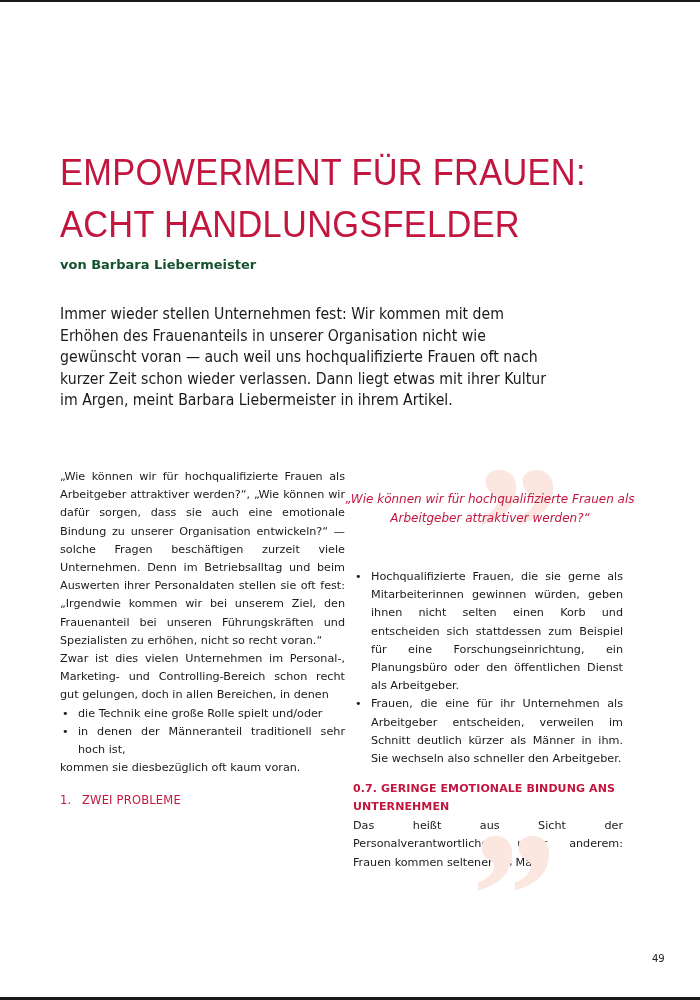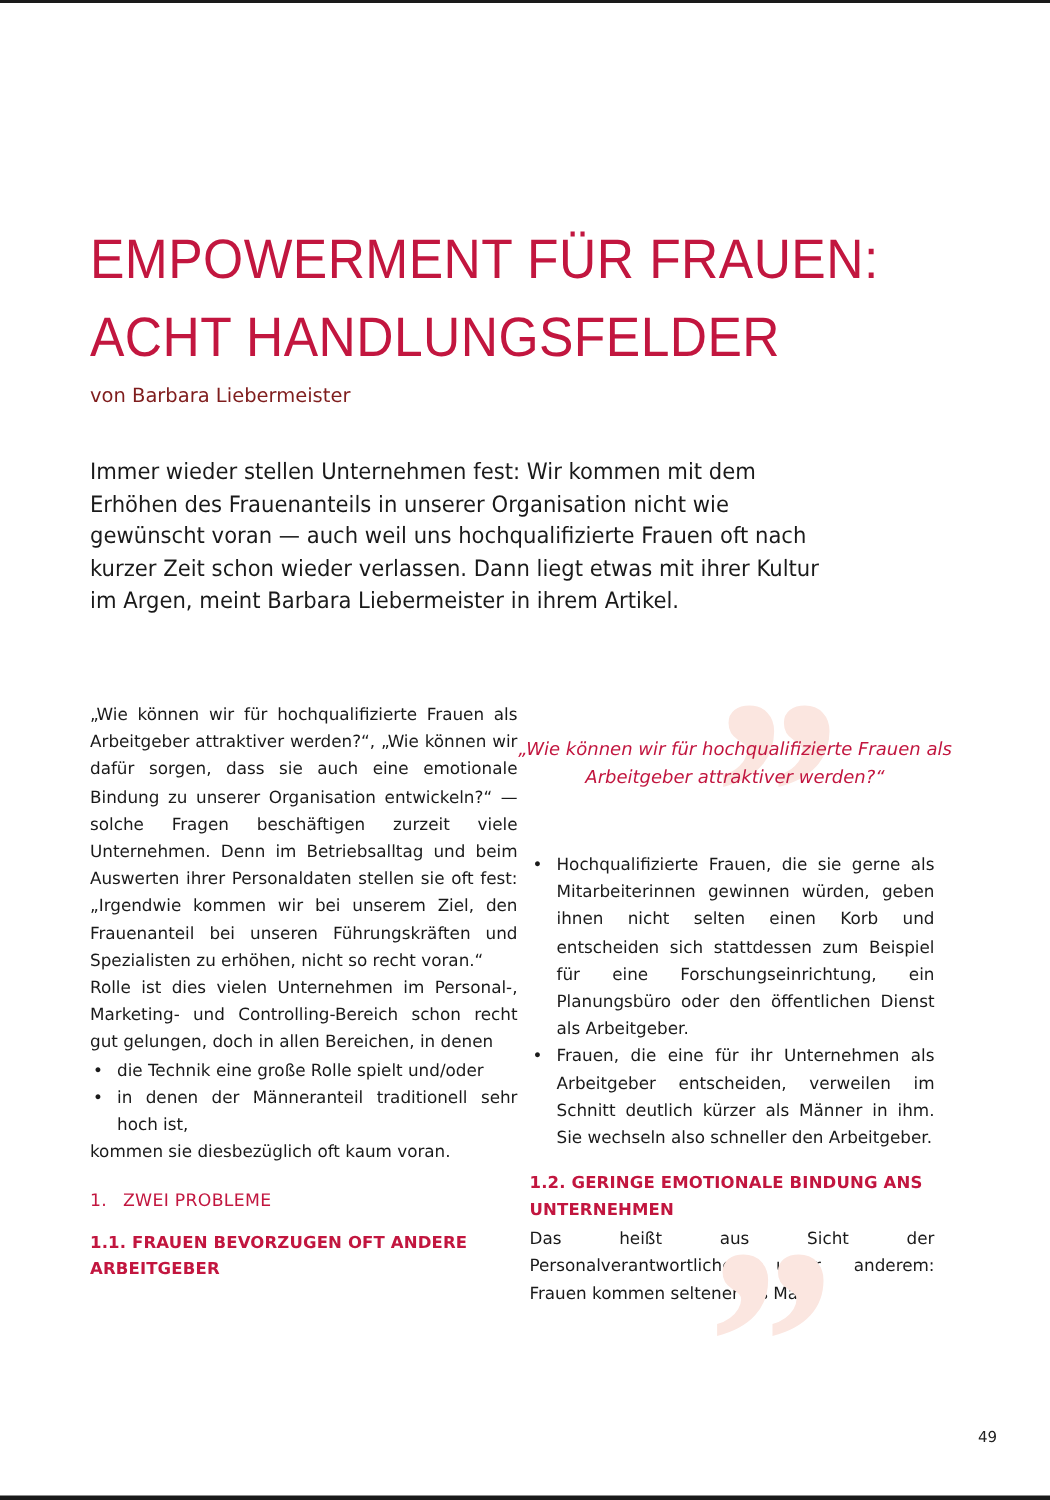--- a/index.html
+++ b/index.html
@@ -5,22 +5,22 @@
   html, body { margin: 0; padding: 0; background: #ffffff; }
   body { width: 700px; height: 1000px; position: relative; overflow: hidden;
          font-family: "DejaVu Sans", "Liberation Sans", sans-serif; color: #1a1a1a; }
   .border-top { position: absolute; left: 0; top: 0; width: 700px; height: 2px; background: #1a1a1a; }
   .border-bottom { position: absolute; left: 0; top: 997px; width: 700px; height: 3px; background: #1a1a1a; }
 
   .title { position: absolute; left: 60px; top: 147px; margin: 0;
            font-family: "Liberation Sans", sans-serif; font-weight: normal;
            color: #c2163f; font-size: 37px; line-height: 52px; letter-spacing: 0.3px;
            transform: scaleX(0.93); transform-origin: left top; white-space: nowrap; }
-  .author { position: absolute; left: 60px; top: 257px; font-size: 13px; color: #7f1d1d;
-            font-family: "DejaVu Sans", sans-serif; }
+  .author { position: absolute; left: 60px; top: 257px; font-size: 13px; color: #14532d;
+            font-family: "DejaVu Sans", sans-serif; font-weight: bold; }
   .intro { position: absolute; left: 60px; top: 304px; width: 520px; font-size: 15px;
            line-height: 21.5px; color: #1a1a1a; font-family: "DejaVu Sans", sans-serif;
            transform: scaleX(0.94); transform-origin: left top; }
 
   .col { position: absolute; font-size: 11.2px; line-height: 18.2px; color: #1a1a1a;
          font-family: "DejaVu Sans", sans-serif; }
   .col-left { left: 60px; top: 468px; width: 285px; }
   .col-right { left: 353px; width: 270px; }
 
   .col p { margin: 0; text-align: justify; }
@@ -55,56 +55,55 @@
   <span>EMPOWERMENT FÜR FRAUEN:</span><br>
   <span>ACHT HANDLUNGSFELDER</span>
 </h1>
 
 <div class="author">von Barbara Liebermeister</div>
 
 <div class="intro">Immer wieder stellen Unternehmen fest: Wir kommen mit dem Erhöhen des Frauenanteils in unserer Organisation nicht wie gewünscht voran — auch weil uns hochqualifizierte Frauen oft nach kurzer Zeit schon wieder verlassen. Dann liegt etwas mit ihrer Kultur im Argen, meint Barbara Liebermeister in ihrem Artikel.</div>
 
 <div class="col col-left">
   <p>„Wie können wir für hochqualifizierte Frauen als Arbeitgeber attraktiver werden?“, „Wie können wir dafür sorgen, dass sie auch eine emotionale Bindung zu unserer Organisation entwickeln?“ — solche Fragen beschäftigen zurzeit viele Unternehmen. Denn im Betriebsalltag und beim Auswerten ihrer Personaldaten stellen sie oft fest: „Irgendwie kommen wir bei unserem Ziel, den Frauenanteil bei unseren Führungskräften und Spezialisten zu erhöhen, nicht so recht voran.“</p>
-  <p>Rolle ist dies vielen Unternehmen im Personal-, Marketing- und Controlling-Bereich schon recht gut gelungen, doch in allen Bereichen, in denen</p>
+  <p>Zwar ist dies vielen Unternehmen im Personal-, Marketing- und Controlling-Bereich schon recht gut gelungen, doch in allen Bereichen, in denen</p>
   <ul>
     <li>
       <span class="bullet">•</span>
       <span>die Technik eine große Rolle spielt und/oder</span>
     </li>
     <li>
       <span class="bullet">•</span>
       <span>in denen der Männeranteil traditionell sehr hoch ist,</span>
     </li>
   </ul>
   <p>kommen sie diesbezüglich oft kaum voran.</p>
 
   <div class="h1">
     <span class="num">1.</span><span>ZWEI PROBLEME</span>
   </div>
-  <div class="h2">1.1. FRAUEN BEVORZUGEN OFT ANDERE ARBEITGEBER</div>
 </div>
 
 <div class="pullquote pq1">
   <span class="marks">”</span>
   <span class="qtext">„Wie können wir für hochqualifizierte Frauen als Arbeitgeber attraktiver werden?“</span>
 </div>
 
 <div class="col col-right" style="top:568px;">
   <ul>
     <li>
       <span class="bullet">•</span>
       <span>Hochqualifizierte Frauen, die sie gerne als Mitarbeiterinnen gewinnen würden, geben ihnen nicht selten einen Korb und entscheiden sich stattdessen zum Beispiel für eine Forschungseinrichtung, ein Planungsbüro oder den öffentlichen Dienst als Arbeitgeber.</span>
     </li>
     <li>
       <span class="bullet">•</span>
       <span>Frauen, die eine für ihr Unternehmen als Arbeitgeber entscheiden, verweilen im Schnitt deutlich kürzer als Männer in ihm. Sie wechseln also schneller den Arbeitgeber.</span>
     </li>
   </ul>
-  <div class="h2" style="margin-top:12px;">1.2. GERINGE EMOTIONALE BINDUNG ANS UNTERNEHMEN</div>
+  <div class="h2" style="margin-top:12px;">0.7. GERINGE EMOTIONALE BINDUNG ANS UNTERNEHMEN</div>
   <p style="margin-top:2px;">Das heißt aus Sicht der Personalverantwortlichen unter anderem: Frauen kommen seltener als Män-</p>
 </div>
 
 <div class="pullquote pq2">
   <span class="marks">”</span>
 </div>
 
 <div class="page-number">49</div>
 
 <div class="border-bottom"></div>

